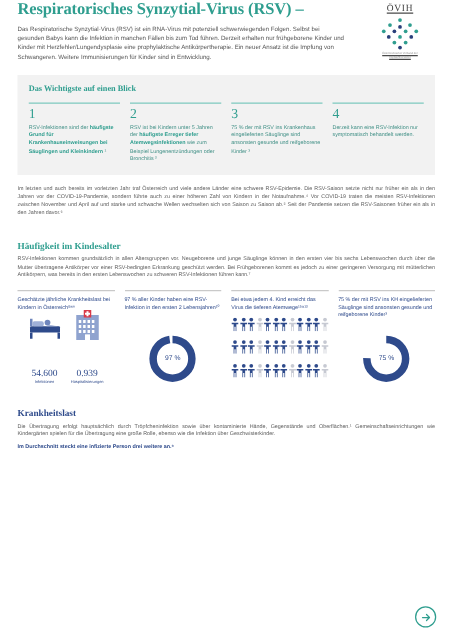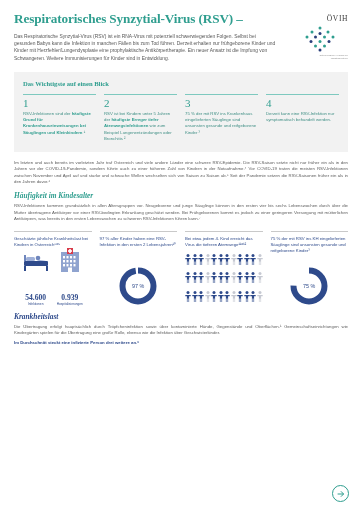--- a/index.html
+++ b/index.html
@@ -3,21 +3,21 @@
 <meta charset="utf-8">
 <style>
   html,body{margin:0;padding:0;}
   body{
     width:362px;height:512px;overflow:hidden;
     background:#ffffff;
     font-family:"Liberation Serif", serif;
     color:#4a4a4a;
     -webkit-font-smoothing:antialiased;
   }
-  .page{position:relative;width:362px;height:512px;box-sizing:border-box;padding:12px 14px 0 14px;}
+  .page{position:relative;width:362px;height:512px;box-sizing:border-box;padding:0 14px 0 14px;}
 
   
   .header{display:flex;align-items:flex-start;justify-content:space-between;}
   .head-left{width:262px;}
   h1.title{
     margin:0 0 6px 0;
     font-family:"Liberation Serif", serif;
     font-weight:700;
     font-size:13.2px;
     line-height:14.6px;
@@ -27,21 +27,21 @@
   .title .l2{display:block;}
   p.intro{
     margin:0;
     font-size:4.9px;
     line-height:7.4px;
     color:#575757;
     font-family:"Liberation Sans", sans-serif;
   }
 
   
-  .logo{width:56px;text-align:right;padding-top:2px;}
+  .logo{width:56px;text-align:center;padding-top:2px;text-decoration:underline;}
   .logo-word{
     font-family:"Liberation Serif", serif;
     font-size:7.5px;letter-spacing:.6px;color:#3a3a3a;font-weight:400;
   }
   .logo-dots{margin:3px auto 2px auto;display:block;}
   .logo-sub{font-size:2.2px;color:#8d8d8d;line-height:3px;font-family:"Liberation Sans", sans-serif;}
 
   
   .box{
     margin-top:10px;
@@ -67,42 +67,42 @@
 
   
   p.body-para{
     margin:8px 0 0 0;
     font-size:4.3px;line-height:6.4px;color:#5b5b5b;
     font-family:"Liberation Sans", sans-serif;
     text-align:justify;
   }
 
   h2.sec{
-    margin:6px 0 3px 0;
-    font-family:"Liberation Serif", serif;
-    font-weight:700;font-size:7.4px;color:#2f9e8f;font-style:italic;
+    margin:19px 0 3px 0;
+    font-family:"Liberation Serif", serif;
+    font-weight:700;font-size:7.4px;color:#2f9e8f;
   }
   h2.sec.blue{color:#2e4a8b;}
 
   
   .stats{display:flex;gap:8px;margin-top:8px;}
   .stat{flex:1;display:flex;flex-direction:column;}
   .stat .rule{height:1px;background:#c9c9c9;margin-bottom:4px;}
   .stat .cap{
     font-size:4.3px;line-height:6px;color:#2e4a8b;
     font-family:"Liberation Sans", sans-serif;min-height:24px;
   }
   .viz{display:flex;align-items:flex-end;justify-content:center;height:44px;margin-top:2px;}
 
   
   .kpis{display:flex;gap:8px;align-items:flex-end;justify-content:center;width:100%;}
   .kpi{text-align:center;}
   .kpi .kv{
     font-family:"Liberation Serif", serif;
-    font-weight:700;font-size:7.6px;color:#2e4a8b;margin-top:17px;
+    font-weight:400;font-size:7.6px;color:#2e4a8b;margin-top:17px;
   }
   .kpi .kl{font-size:3.2px;color:#2e4a8b;font-family:"Liberation Sans", sans-serif;line-height:4px;}
 
   
   .donut{position:relative;width:40px;height:40px;}
   .donut .lbl{
     position:absolute;inset:0;display:flex;align-items:center;justify-content:center;
     font-size:5.4px;color:#2e4a8b;font-family:"Liberation Sans", sans-serif;
   }
 

